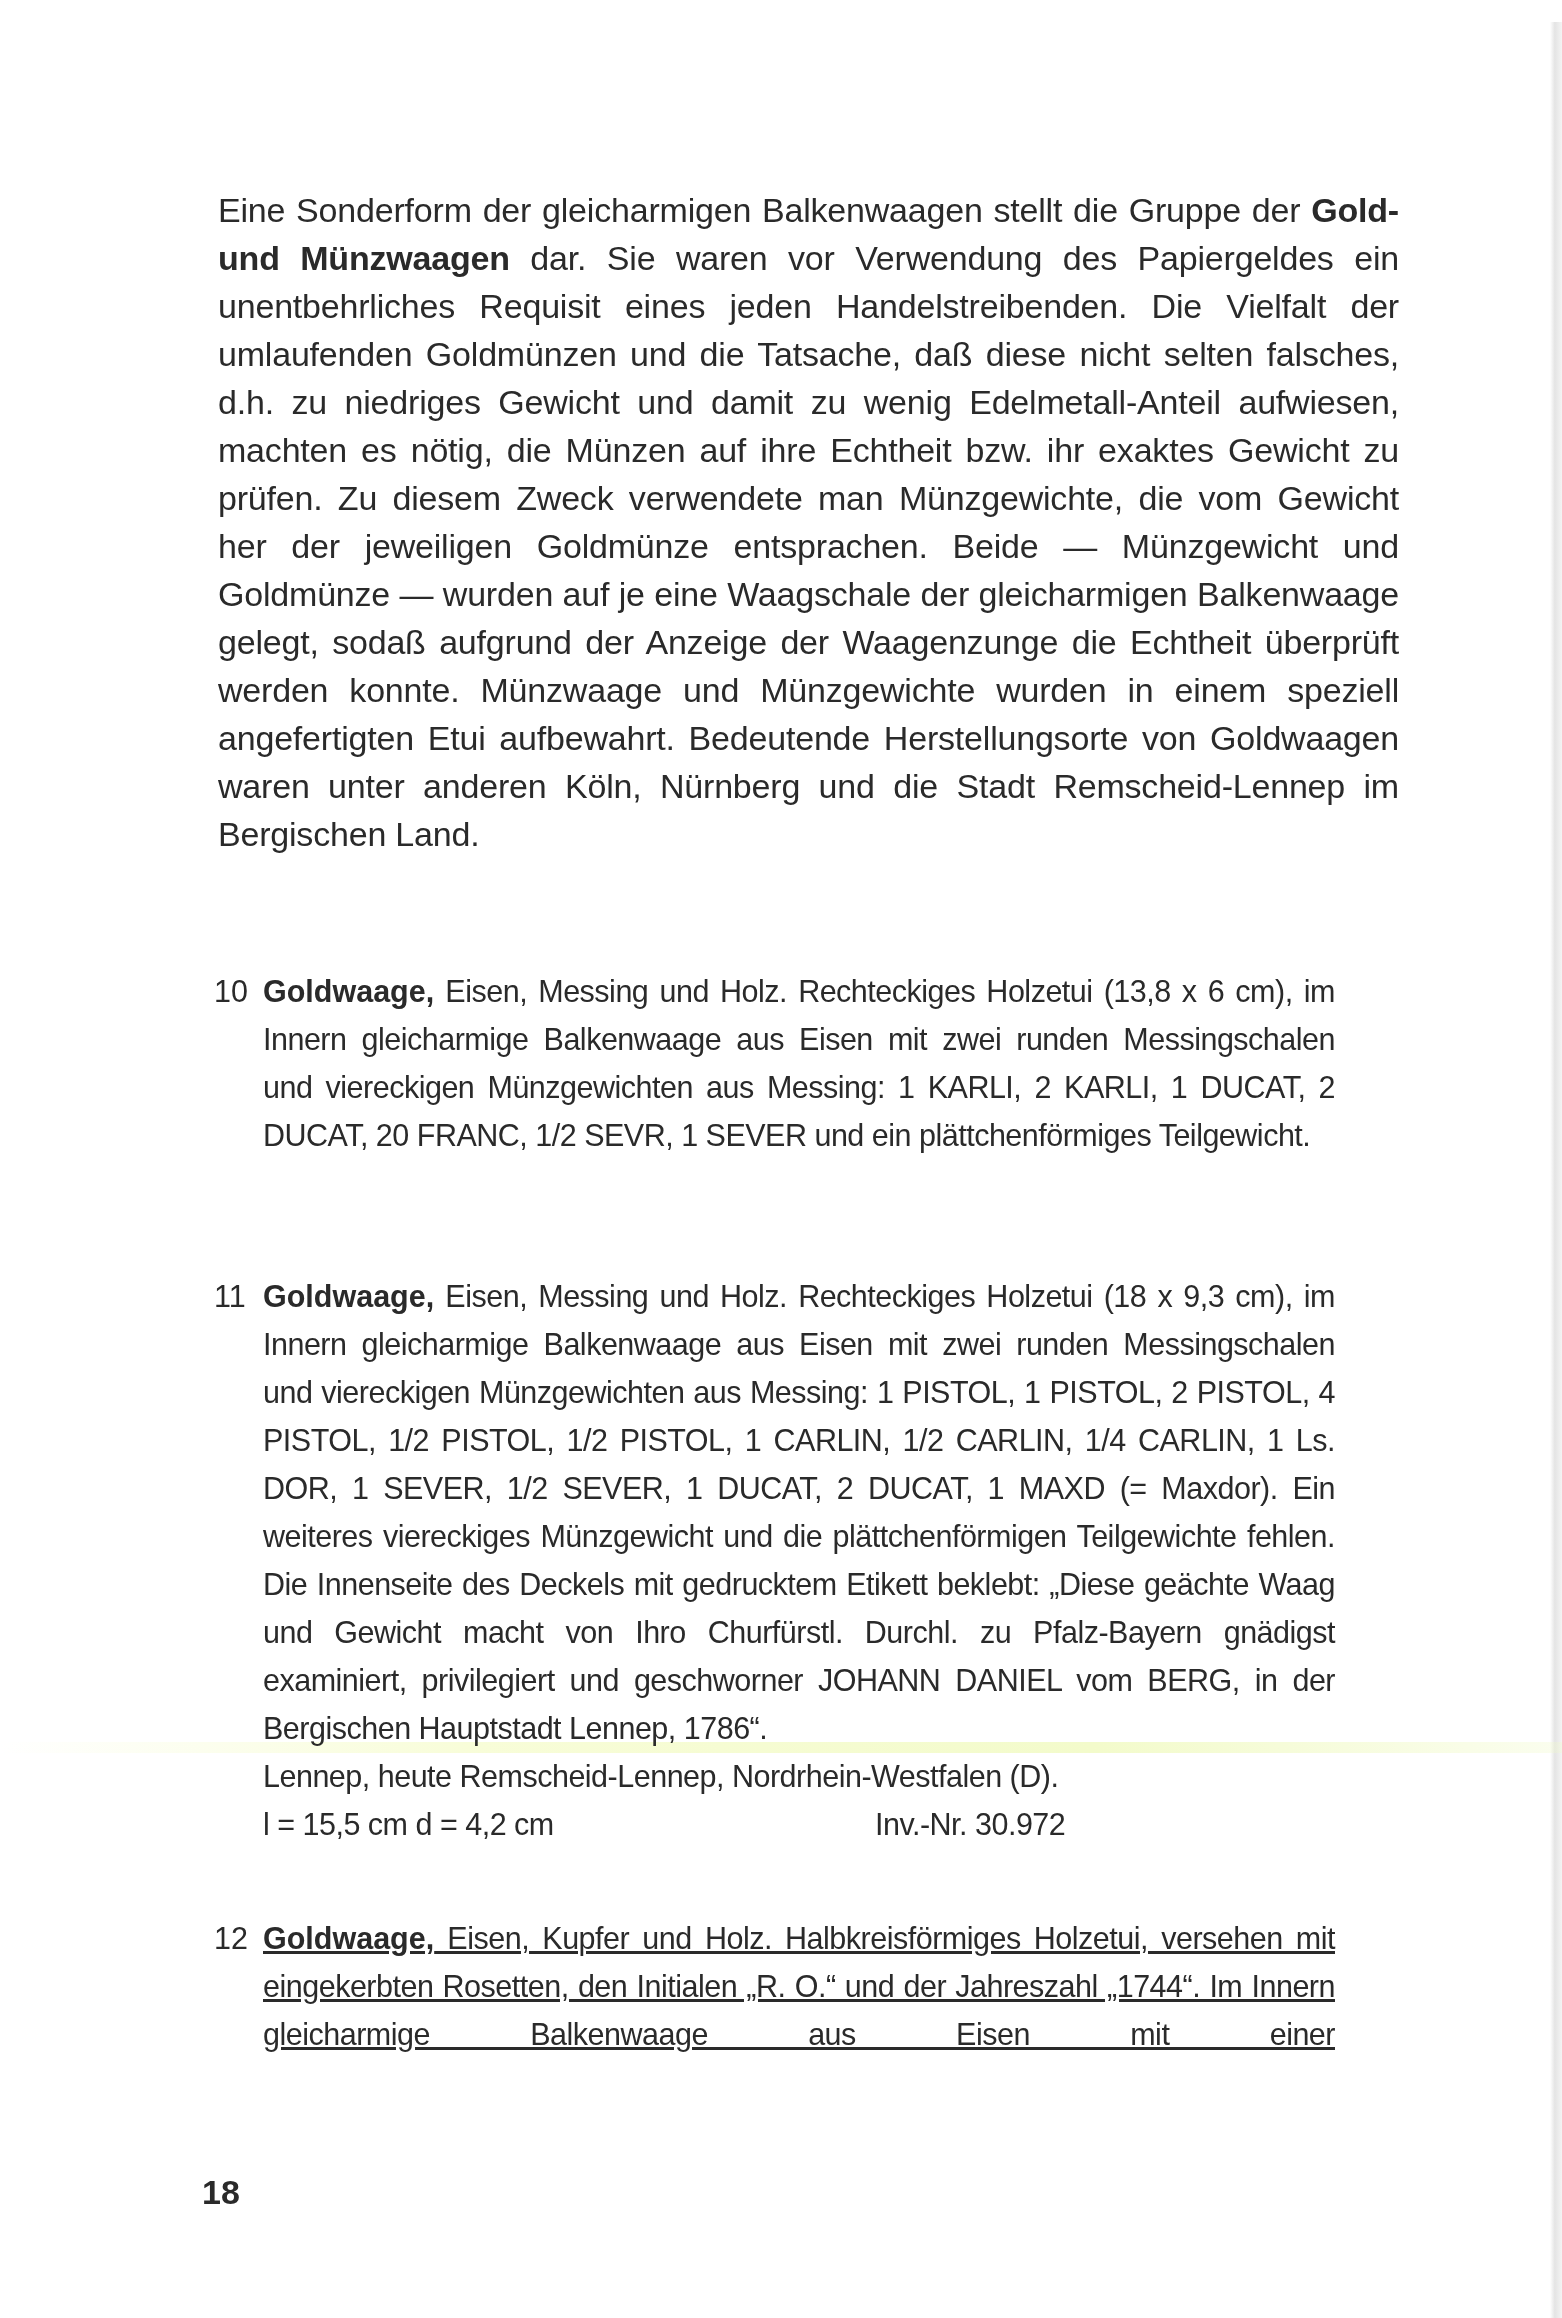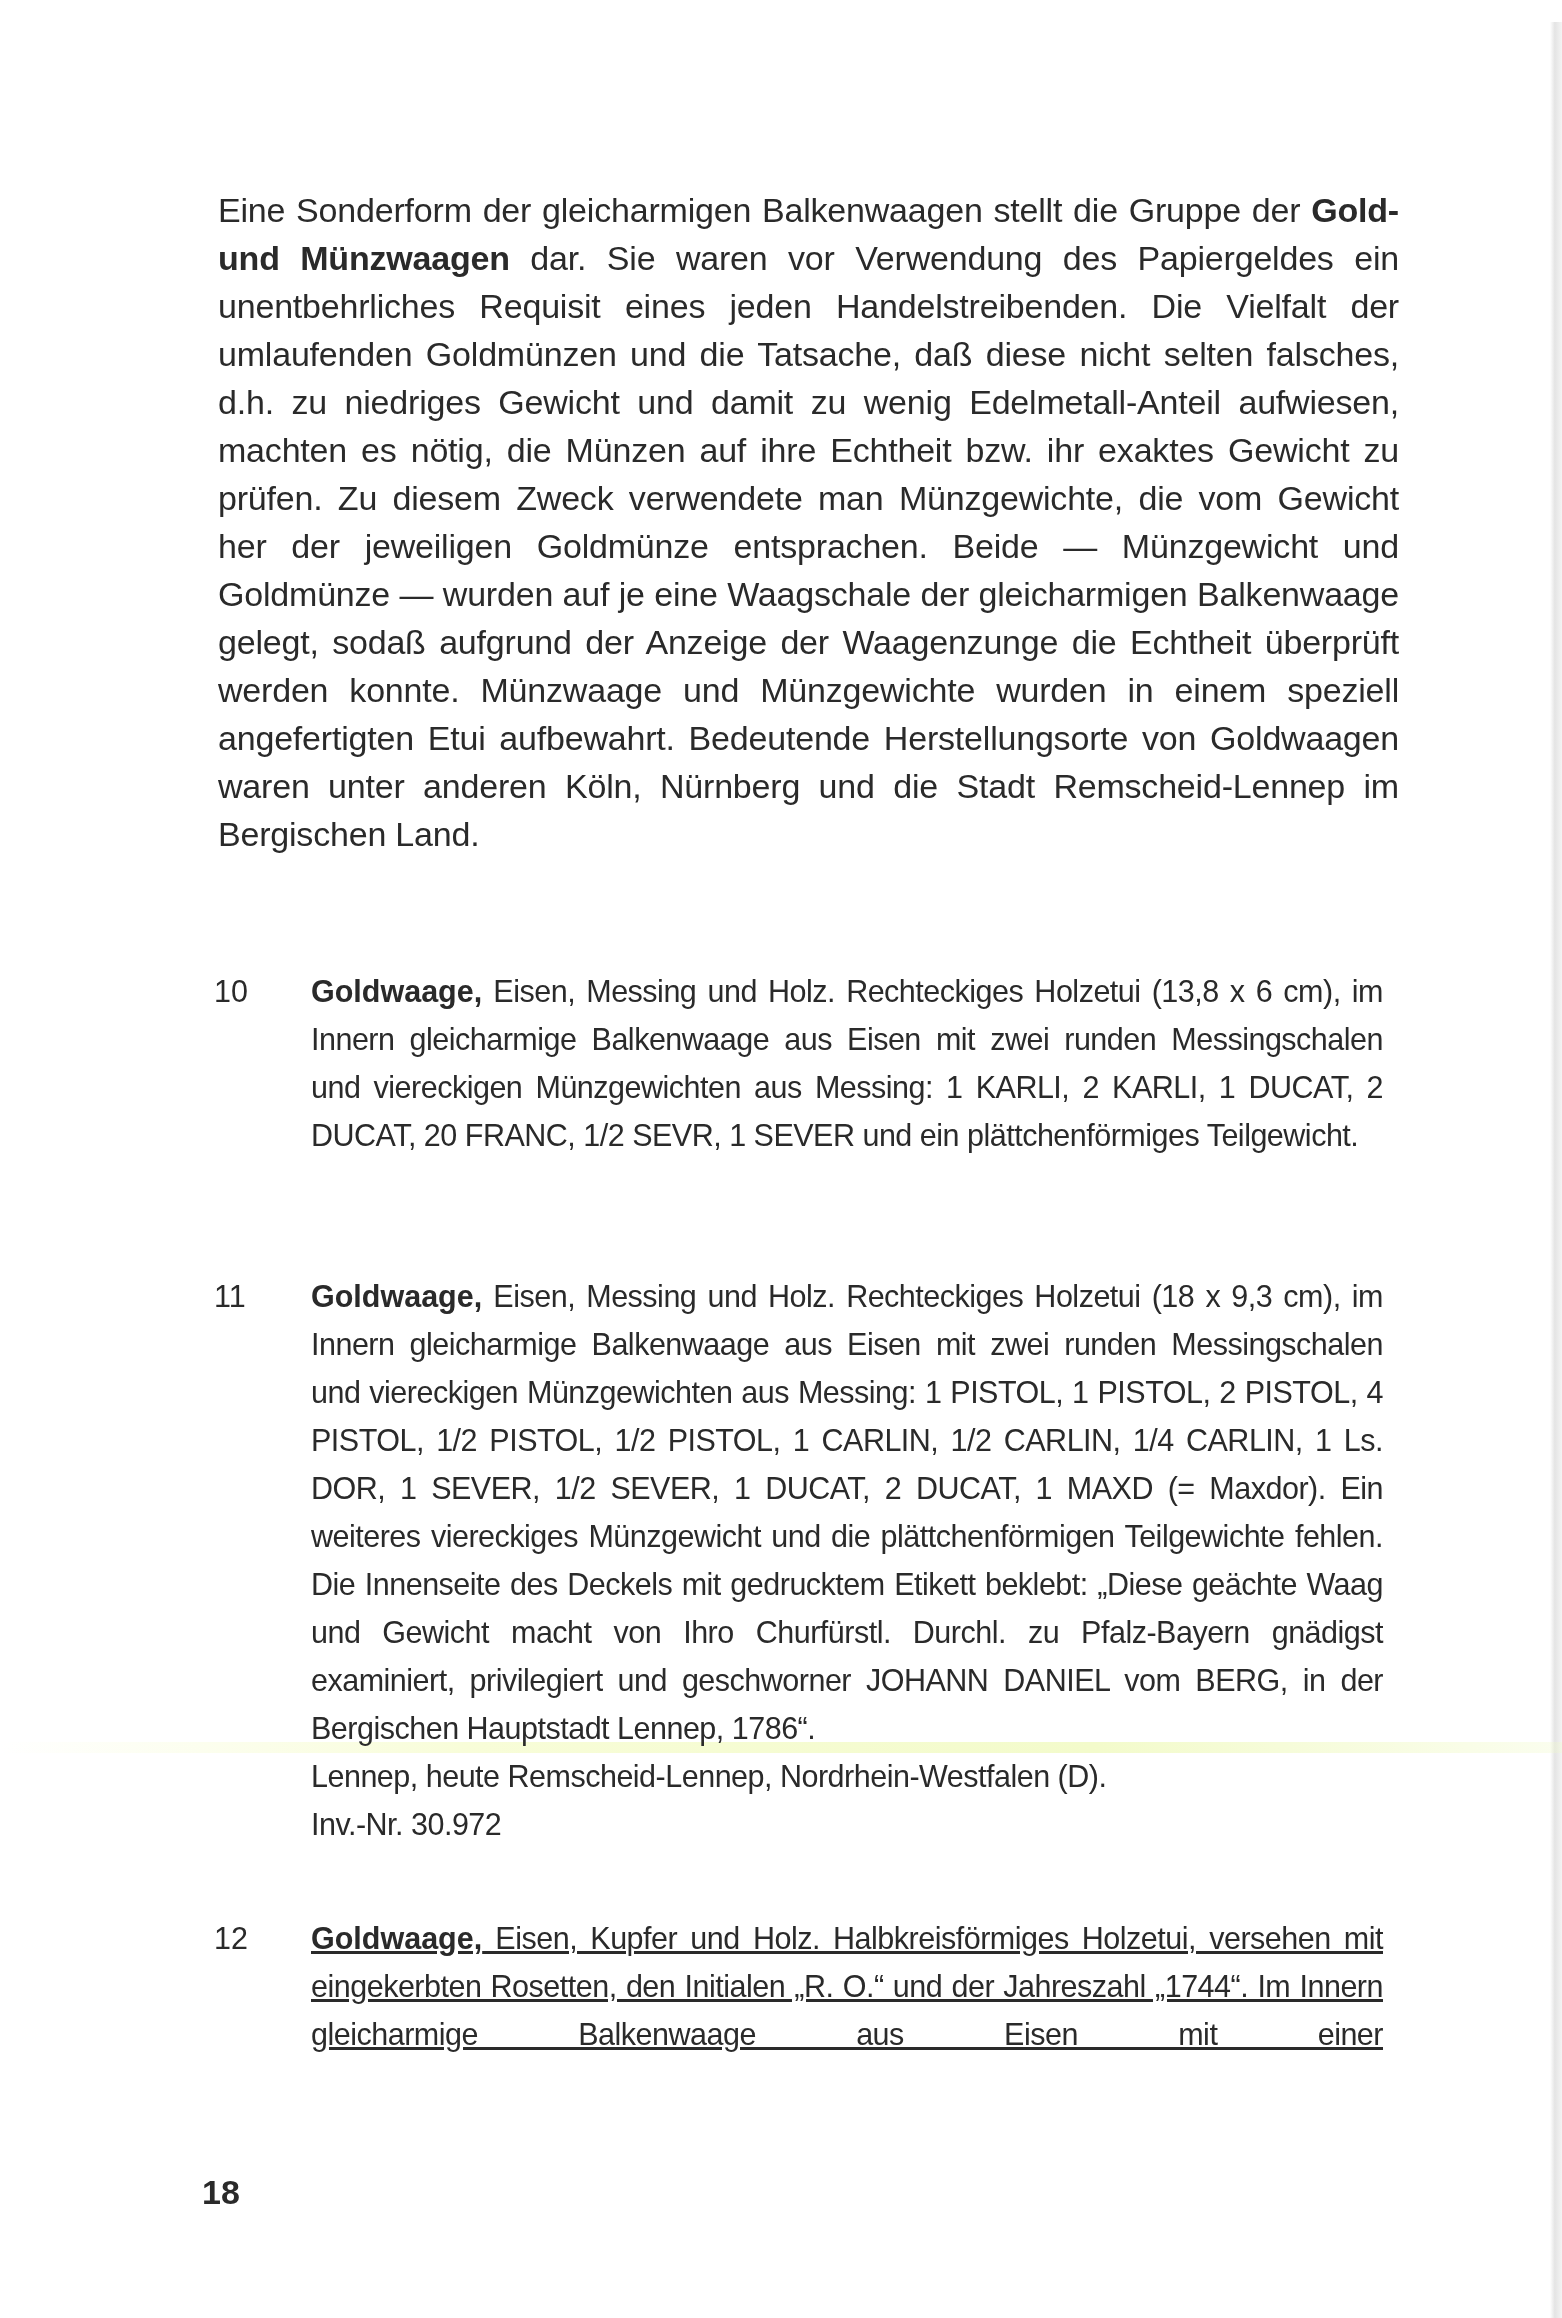--- a/index.html
+++ b/index.html
@@ -17,21 +17,21 @@
     position: absolute; left: 202px; top: 170px; width: 1181px;
     font-size: 34px; line-height: 48px; text-align: justify;
     letter-spacing: -0.2px; margin: 16px;
   }
   .intro b { font-weight: bold; }
   .entry {
     position: absolute; left: 202px; width: 1181px;
     font-size: 30.5px; line-height: 48px;
   }
   .entry .num { position: absolute; left: 12px; top: 0; width: 94px; }
-  .entry .body { margin-left: 109px; width: 1072px; text-align: justify; letter-spacing: -0.5px; }
+  .entry .body { margin-left: 61px; width: 1072px; text-align: justify; letter-spacing: -0.5px; }
   .entry .body b { font-weight: bold; letter-spacing: 0; }
   .entry .measure { display: flex; text-align: left; }
   .entry .measure .dims { width: 612px; }
   .entry .last { text-align-last: left; }
   .e10 { top: 967px; }
   .e11 { top: 1272px; }
   .e12 { top: 1914px; text-decoration: underline; }
   .page-number {
     position: absolute; left: 202px; top: 2173px; font-size: 34px; font-weight: bold;
   }
@@ -54,20 +54,21 @@
     <div class="last"><b>Goldwaage,</b><span> Eisen, Messing und Holz. Rechteckiges Holzetui (13,8 x 6 cm), im Innern gleicharmige Balkenwaage aus Eisen mit zwei runden Messingschalen und viereckigen Münzgewichten aus Messing: 1 KARLI, 2 KARLI, 1 DUCAT, 2 DUCAT, 20 FRANC, 1/2 SEVR, 1 SEVER und ein plättchenförmiges Teilgewicht.</span></div>
   </div>
 </div>
 
 <div class="entry e11">
   <div class="num">11</div>
   <div class="body">
     <div class="last"><b>Goldwaage,</b><span> Eisen, Messing und Holz. Rechteckiges Holzetui (18 x 9,3 cm), im Innern gleicharmige Balkenwaage aus Eisen mit zwei runden Messingschalen und viereckigen Münzgewichten aus Messing: 1 PISTOL, 1 PISTOL, 2 PISTOL, 4 PISTOL, 1/2 PISTOL, 1/2 PISTOL, 1 CARLIN, 1/2 CARLIN, 1/4 CARLIN, 1 Ls. DOR, 1 SEVER, 1/2 SEVER, 1 DUCAT, 2 DUCAT, 1 MAXD (= Maxdor). Ein weiteres viereckiges Münzgewicht und die plättchenförmigen Teilgewichte fehlen. Die Innenseite des Deckels mit gedrucktem Etikett beklebt: „Diese geächte Waag und Gewicht macht von Ihro Churfürstl. Durchl. zu Pfalz-Bayern gnädigst examiniert, privilegiert und geschworner JOHANN DANIEL vom BERG, in der Bergischen Hauptstadt Lennep, 1786“.</span></div>
     <div class="last">Lennep, heute Remscheid-Lennep, Nordrhein-Westfalen (D).</div>
     <div class="measure">
+      <span class="dims">l = 15,5 cm d = 4,2 cm</span>
       <span>Inv.-Nr. 30.972</span>
     </div>
   </div>
 </div>
 
 <div class="entry e12">
   <div class="num">12</div>
   <div class="body">
     <div style="text-align-last: justify;"><b>Goldwaage,</b><span> Eisen, Kupfer und Holz. Halbkreisförmiges Holzetui, versehen mit eingekerbten Rosetten, den Initialen „R. O.“ und der Jahreszahl „1744“. Im Innern gleicharmige Balkenwaage aus Eisen mit einer</span></div>
   </div>

